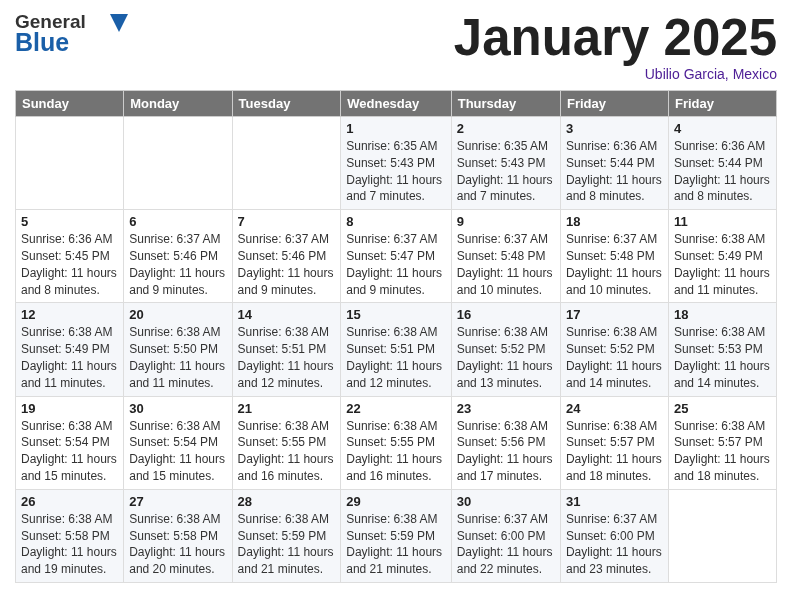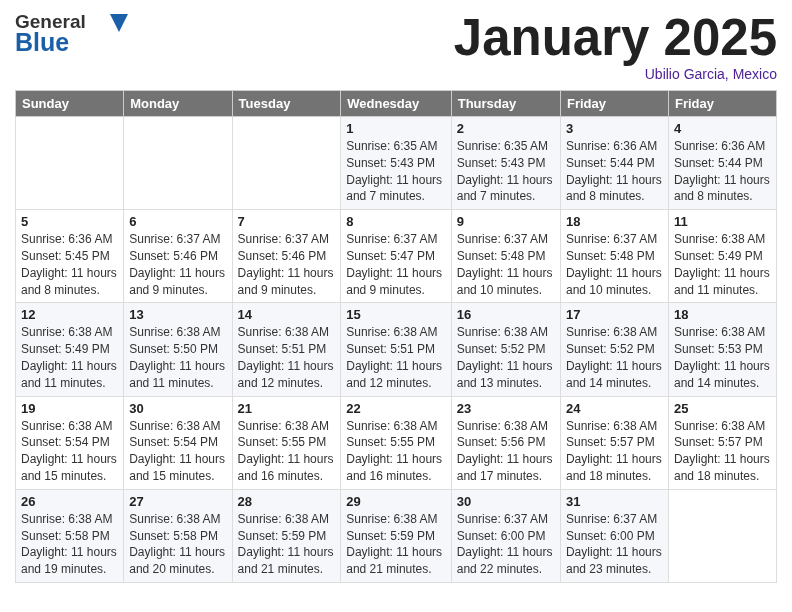--- a/index.html
+++ b/index.html
@@ -169,21 +169,21 @@
           <span class="day-number">11</span>
           <span class="day-info">Sunrise: 6:38 AM<br>Sunset: 5:49 PM<br>Daylight: 11 hours and 11 minutes.</span>
         </td>
         </tr>
         <tr>
           <td>
           <span class="day-number">12</span>
           <span class="day-info">Sunrise: 6:38 AM<br>Sunset: 5:49 PM<br>Daylight: 11 hours and 11 minutes.</span>
         </td>
           <td>
-          <span class="day-number">13</span>
+          <span class="day-number">20</span>
           <span class="day-info">Sunrise: 6:38 AM<br>Sunset: 5:50 PM<br>Daylight: 11 hours and 11 minutes.</span>
         </td>
           <td>
           <span class="day-number">14</span>
           <span class="day-info">Sunrise: 6:38 AM<br>Sunset: 5:51 PM<br>Daylight: 11 hours and 12 minutes.</span>
         </td>
           <td>
           <span class="day-number">15</span>
           <span class="day-info">Sunrise: 6:38 AM<br>Sunset: 5:51 PM<br>Daylight: 11 hours and 12 minutes.</span>
         </td>

